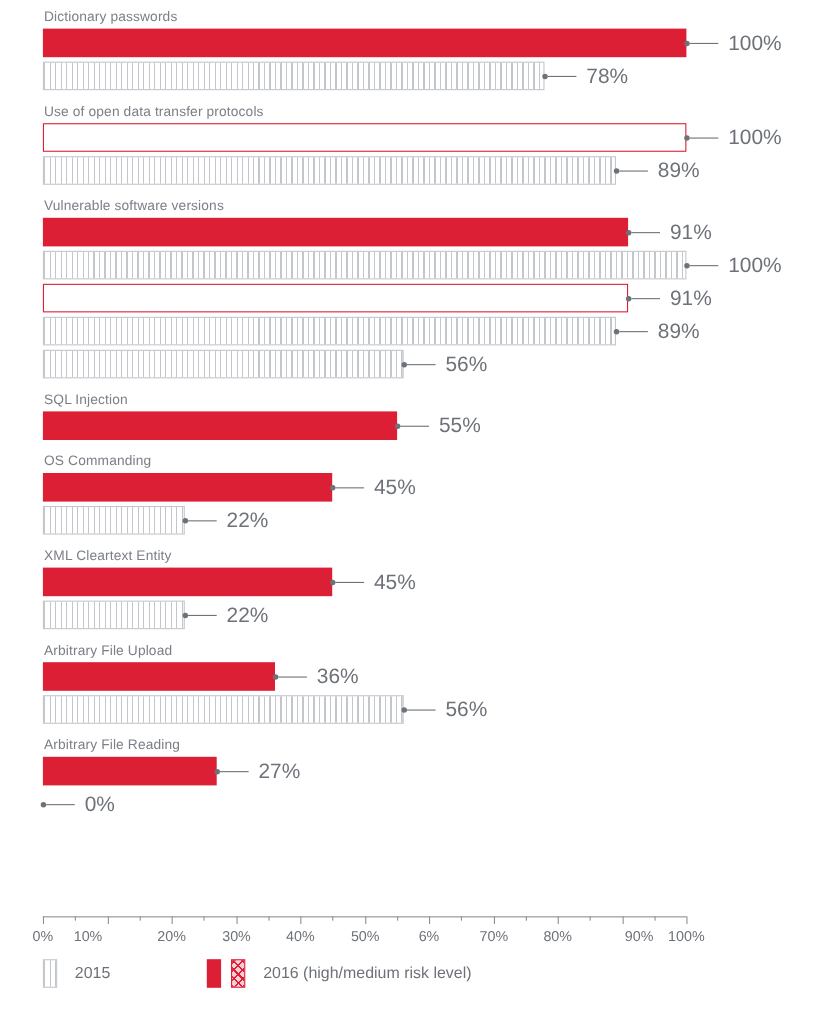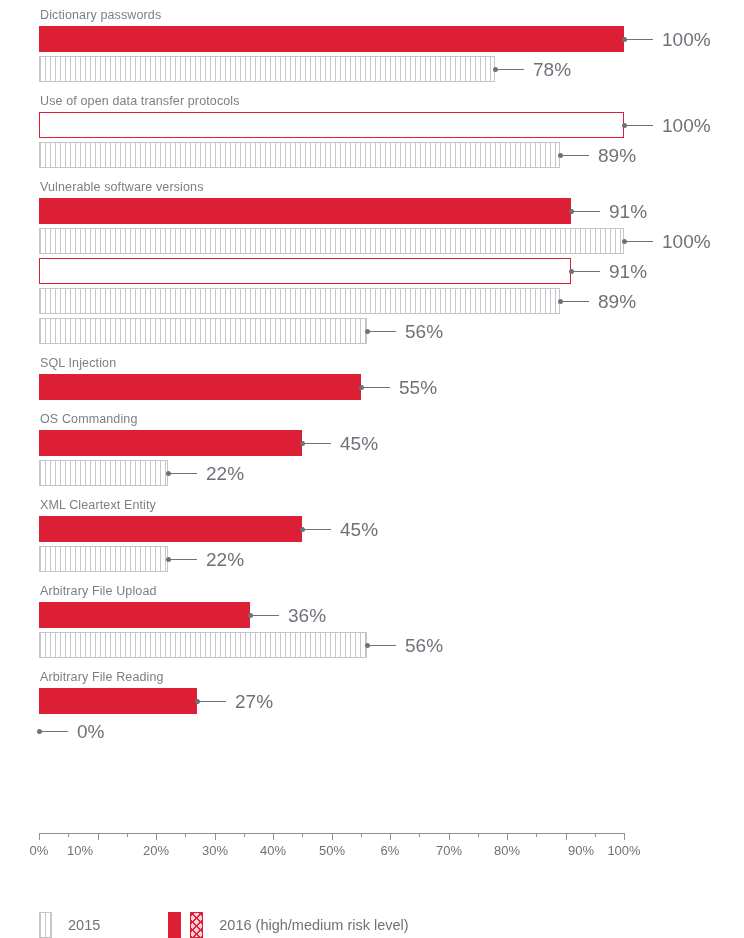--- a/index.html
+++ b/index.html
@@ -133,29 +133,29 @@
     font-size: 13px;
     color: #6E7278;
     transform: translateX(-50%);
     white-space: nowrap;
   }
 
   
   #legend {
     position: absolute;
     left: 39px;
-    top: 912px;
+    top: 872px;
     display: flex;
     align-items: center;
   }
   .legend-item {
     display: flex;
     align-items: center;
   }
-  .legend-item.second { margin-left: 68px; }
+  .legend-item.second { margin-left: 88px; }
   .swatch {
     width: 13px;
     height: 26px;
     box-sizing: border-box;
   }
   .swatch.stripe {
     background-color: #ffffff;
     background-image:
       repeating-linear-gradient(90deg,
         #c3c6cb 0px, #c3c6cb 1px, #ffffff 1px, #ffffff 5px);

